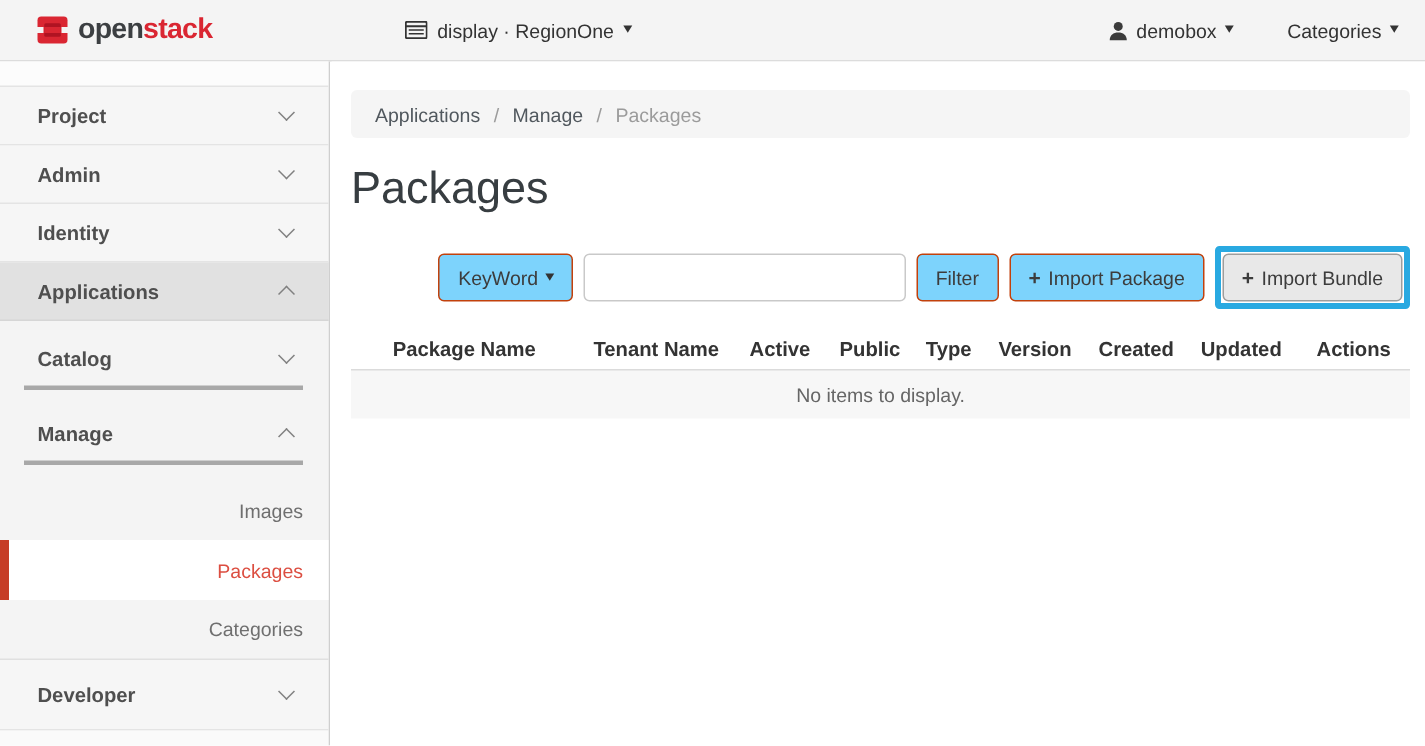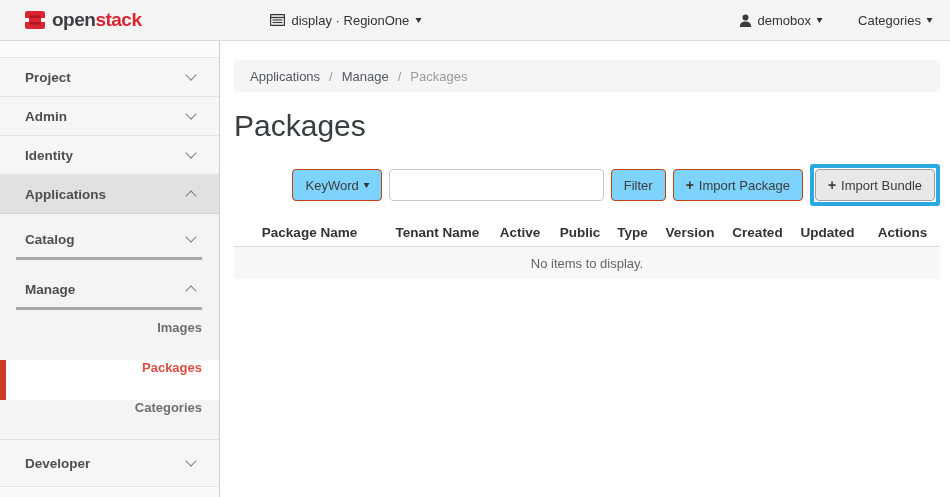--- a/index.html
+++ b/index.html
@@ -36,23 +36,23 @@
     border-bottom:1.6px solid #808080; }
   .chev.down { transform:rotate(45deg); margin-top:-4px; }
   .chev.up { transform:rotate(-135deg); margin-top:4px; }
   .l2-block { background:#f4f4f4; padding-top:10px; }
   .nav2 { height:30px; display:flex; align-items:center;
     justify-content:space-between; padding:0 24px 0 25px;
     font-size:13.5px; font-weight:bold; color:#4f4f4f; cursor:pointer; }
   .l2-underline { border-bottom:3px solid #a8a8a8; margin:3px 17px 0 16px; }
   .l2-gap { height:14px; }
   .l3-block { background:#f4f4f4; padding-top:10px; }
-  .nav3 { height:40px; display:flex; justify-content:flex-end;
+  .nav3 { height:40px; display:flex; align-items:center; justify-content:flex-end;
     padding-right:17px; font-size:13px; color:#6f6f6f; cursor:pointer;
-    position:relative;font-weight:bold; }
+    position:relative; }
   .nav3.active { background:#ffffff; color:#dc4e41; }
   .nav3.active::before { content:""; position:absolute; left:0; top:0; bottom:0;
     width:6px; background:#c63c26; }
   .nav3.last { border-bottom:1px solid #e0e0e0; }
   .nav1.developer { height:47px; background:#f6f6f6; }
   .side-bottom { height:12px; background:#fafafa; }
 
   
   .content { position:absolute; top:41px; left:221px; right:0; bottom:0;
     background:#fff; padding:19px 10px 0 13px; }

